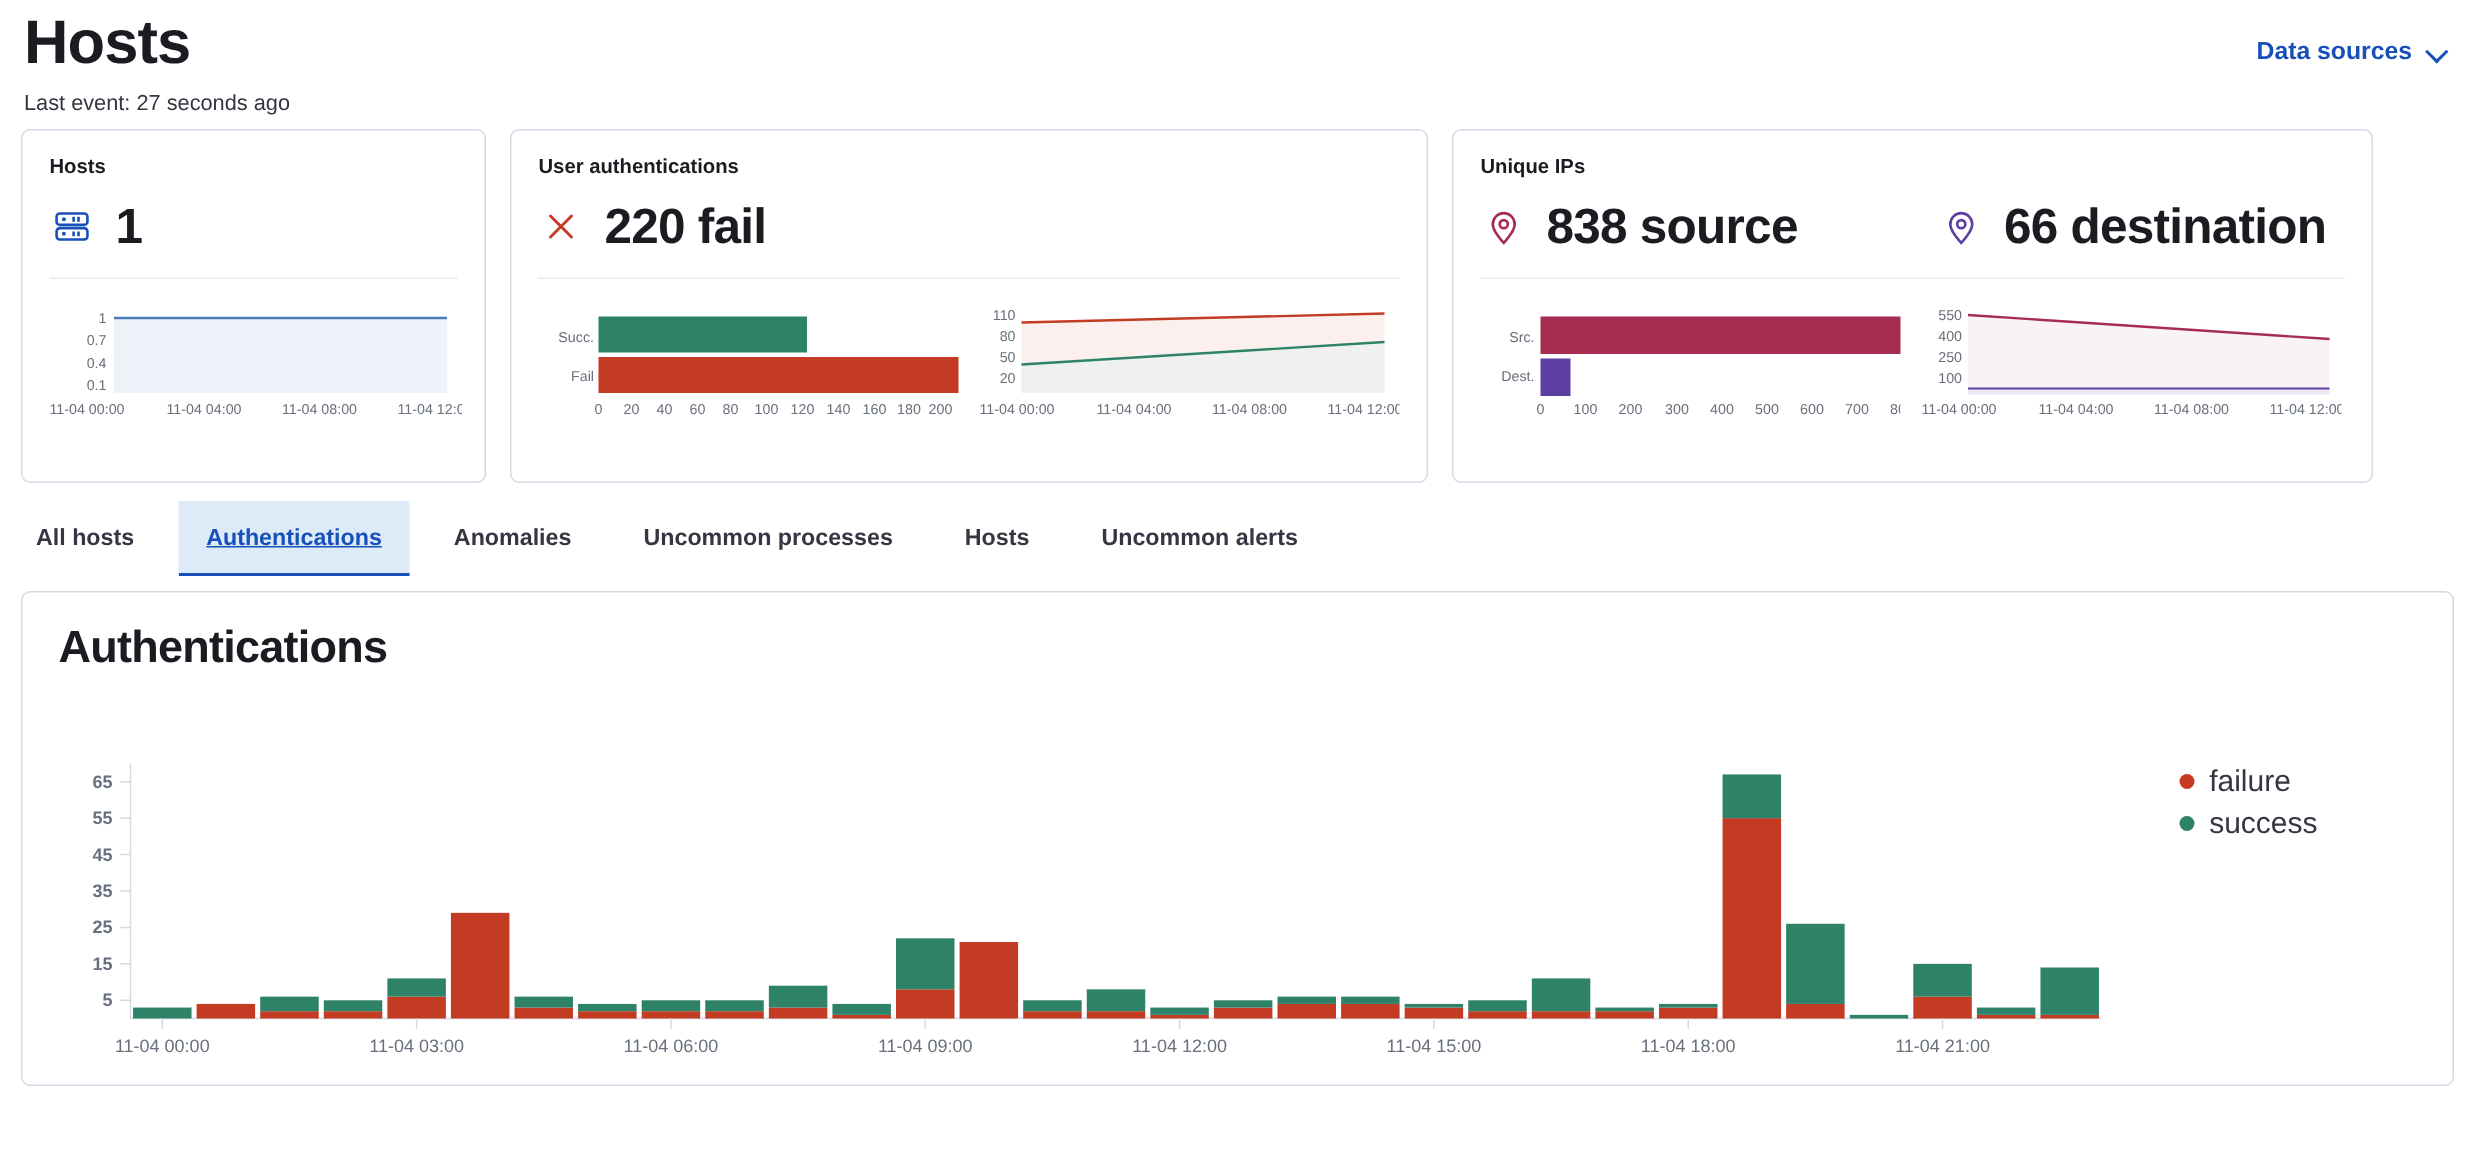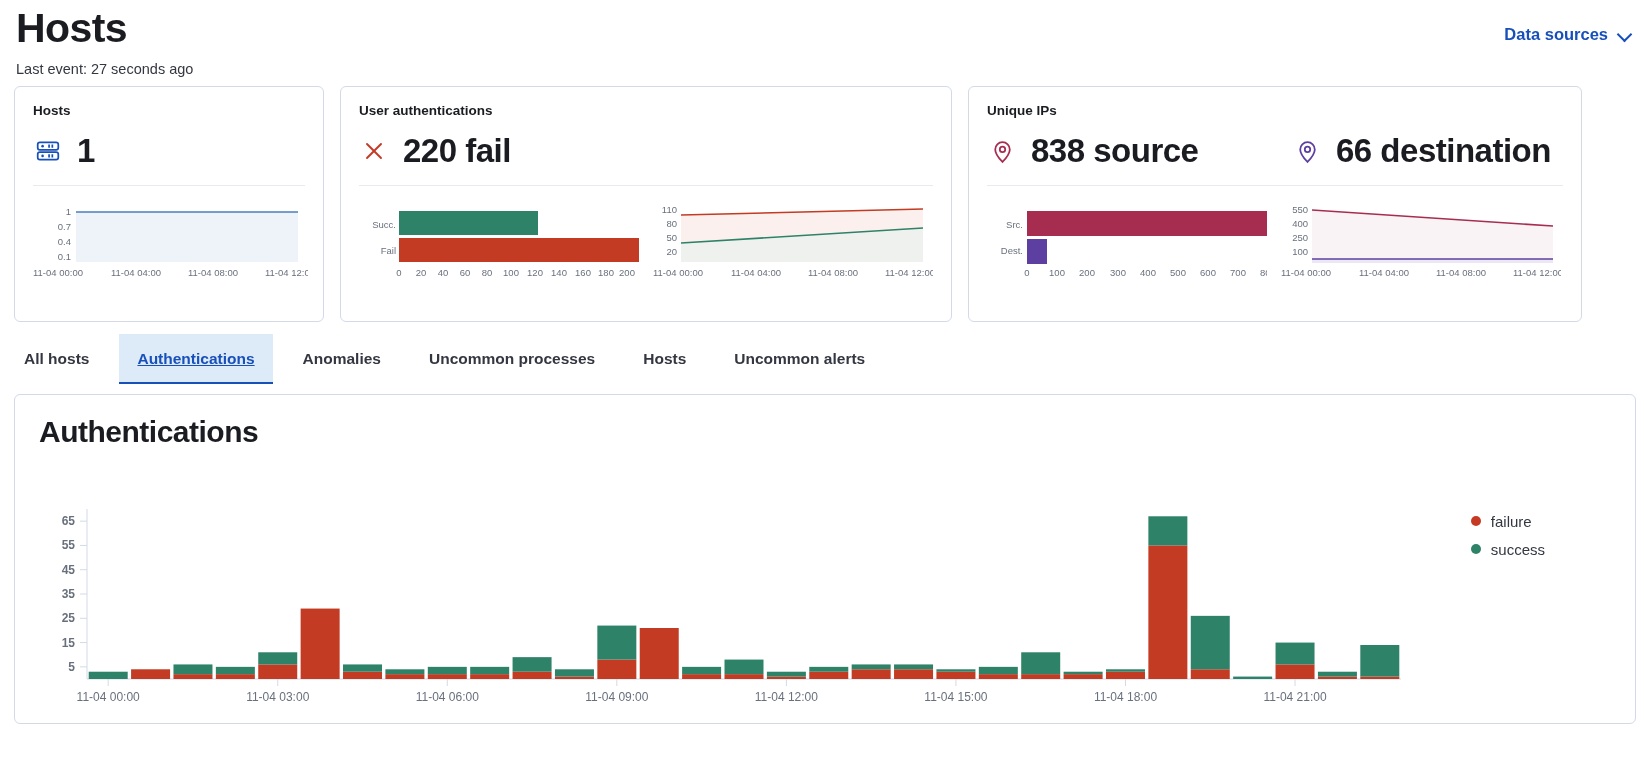--- a/index.html
+++ b/index.html
@@ -65,21 +65,21 @@
   
   .panel {
     margin: 10px 14px 0 14px; background: #fff;
     border: 1px solid #d3dae6; border-radius: 6px;
     height: 330px; padding: 20px 24px; position: relative; overflow: hidden;
   }
   .panel-title { font-size: 30px; font-weight: bold; color: #1a1c21; letter-spacing: -0.5px; margin: 0; }
 
   .chart-wrap { position: relative; margin-top: 48px; height: 220px; }
   .legend { position: absolute; right: 66px; top: 10px; }
-  .legend-item { display: flex; align-items: center; gap: 10px; height: 28px; font-size: 15px; color: #343741; }
+  .legend-item { display: flex; align-items: center; gap: 10px; height: 28px; font-size: 20px; color: #343741; }
   .legend-dot { width: 10px; height: 10px; border-radius: 50%; flex: none; }
 </style>
 </head>
 <body>
 
 <div class="page">
 
   <div class="header">
     <h1 class="page-title">Hosts</h1>
     <div class="last-event">Last event: 27 seconds ago</div>

